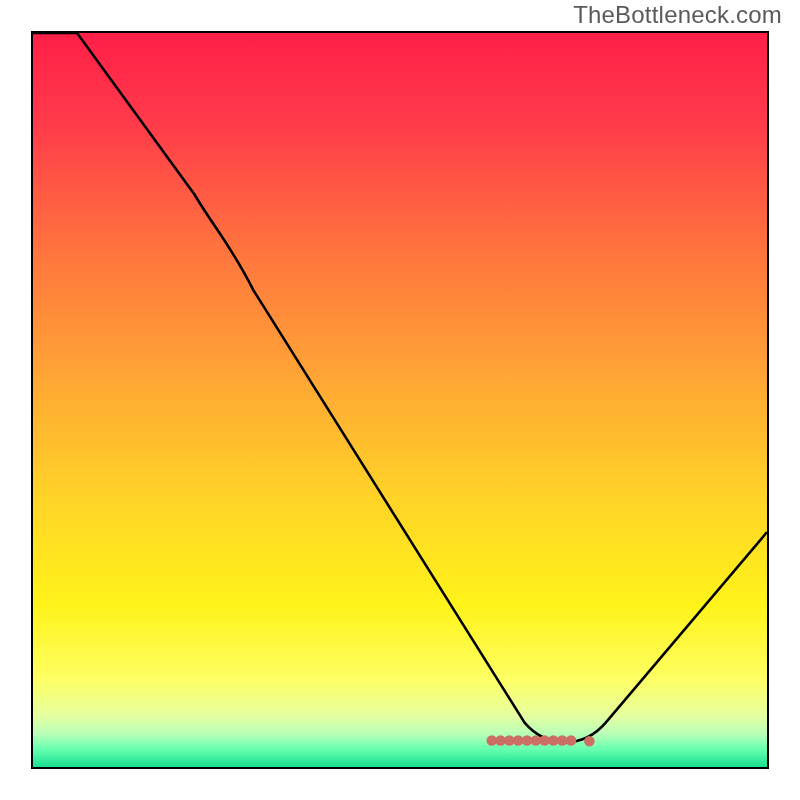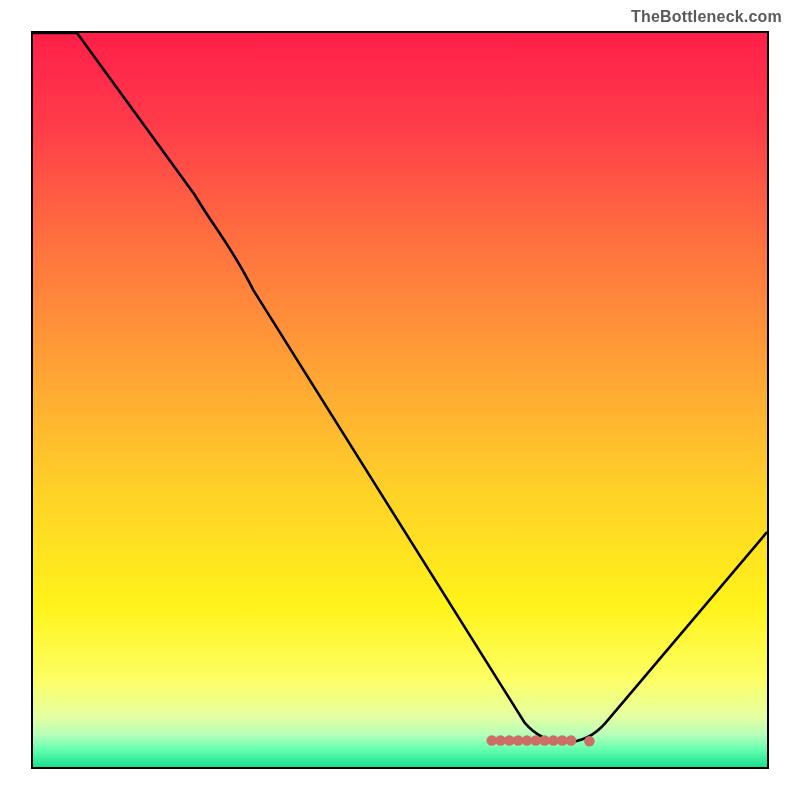--- a/index.html
+++ b/index.html
@@ -10,24 +10,24 @@
     background: #ffffff;
     font-family: Arial, Helvetica, sans-serif;
   }
   .frame {
     position: relative;
     width: 800px;
     height: 800px;
   }
   .watermark {
     position: absolute;
-    top: 8px;
+    top: 1px;
     right: 18px;
-    font-size: 16px;
-    font-weight: 700;
+    font-size: 24px;
+    font-weight: 400;
     color: #5a5a5a;
     letter-spacing: 0.2px;
   }
   .plot-area {
     position: absolute;
     left: 31px;
     top: 31px;
     width: 738px;
     height: 738px;
     border: 2px solid #000;

